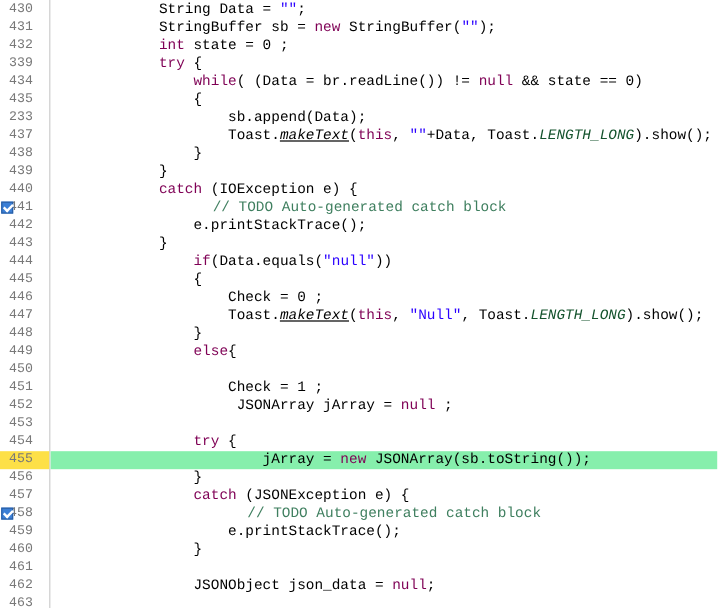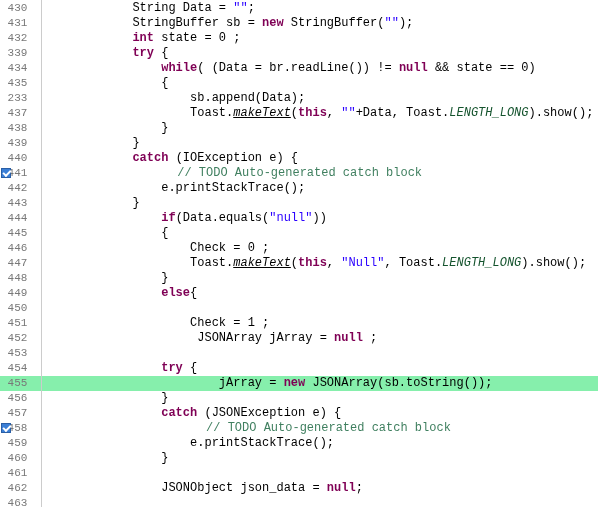--- a/index.html
+++ b/index.html
@@ -22,21 +22,21 @@
 .gutter-line {
   height: 15px;
   line-height: 15px;
   text-align: center;
   padding-right: 6px;
   color: #787878;
   font-size: 11px;
   position: relative;
 }
 .gutter-line.highlighted {
-  background: #86efac;
+  background: #fde047;
 }
 .marker {
   position: absolute;
   left: 1px;
   top: 2px;
   width: 10px;
   height: 10px;
   background: #3b7fd6;
   border: 1px solid #2a5fa6;
 }
@@ -59,21 +59,21 @@
 }
 .code-line {
   height: 15px;
   line-height: 15px;
   padding-left: 4px;
   color: #000;
 }
 .code-line.highlighted {
   background: #86efac;
 }
-.kw { color: #7f0055; font-weight: bold; }
+.kw { color: #7f0055; font-weight: normal; }
 .str { color: #2a00ff; }
 .com { color: #3f7f5f; margin-left: 16px; }
 .it { font-style: italic; text-decoration: underline; }
 .static { color: #14532d; font-style: italic; }
 </style>
 </head>
 <body>
 
 <div class="gutter">
     <div class="gutter-line">430</div>

